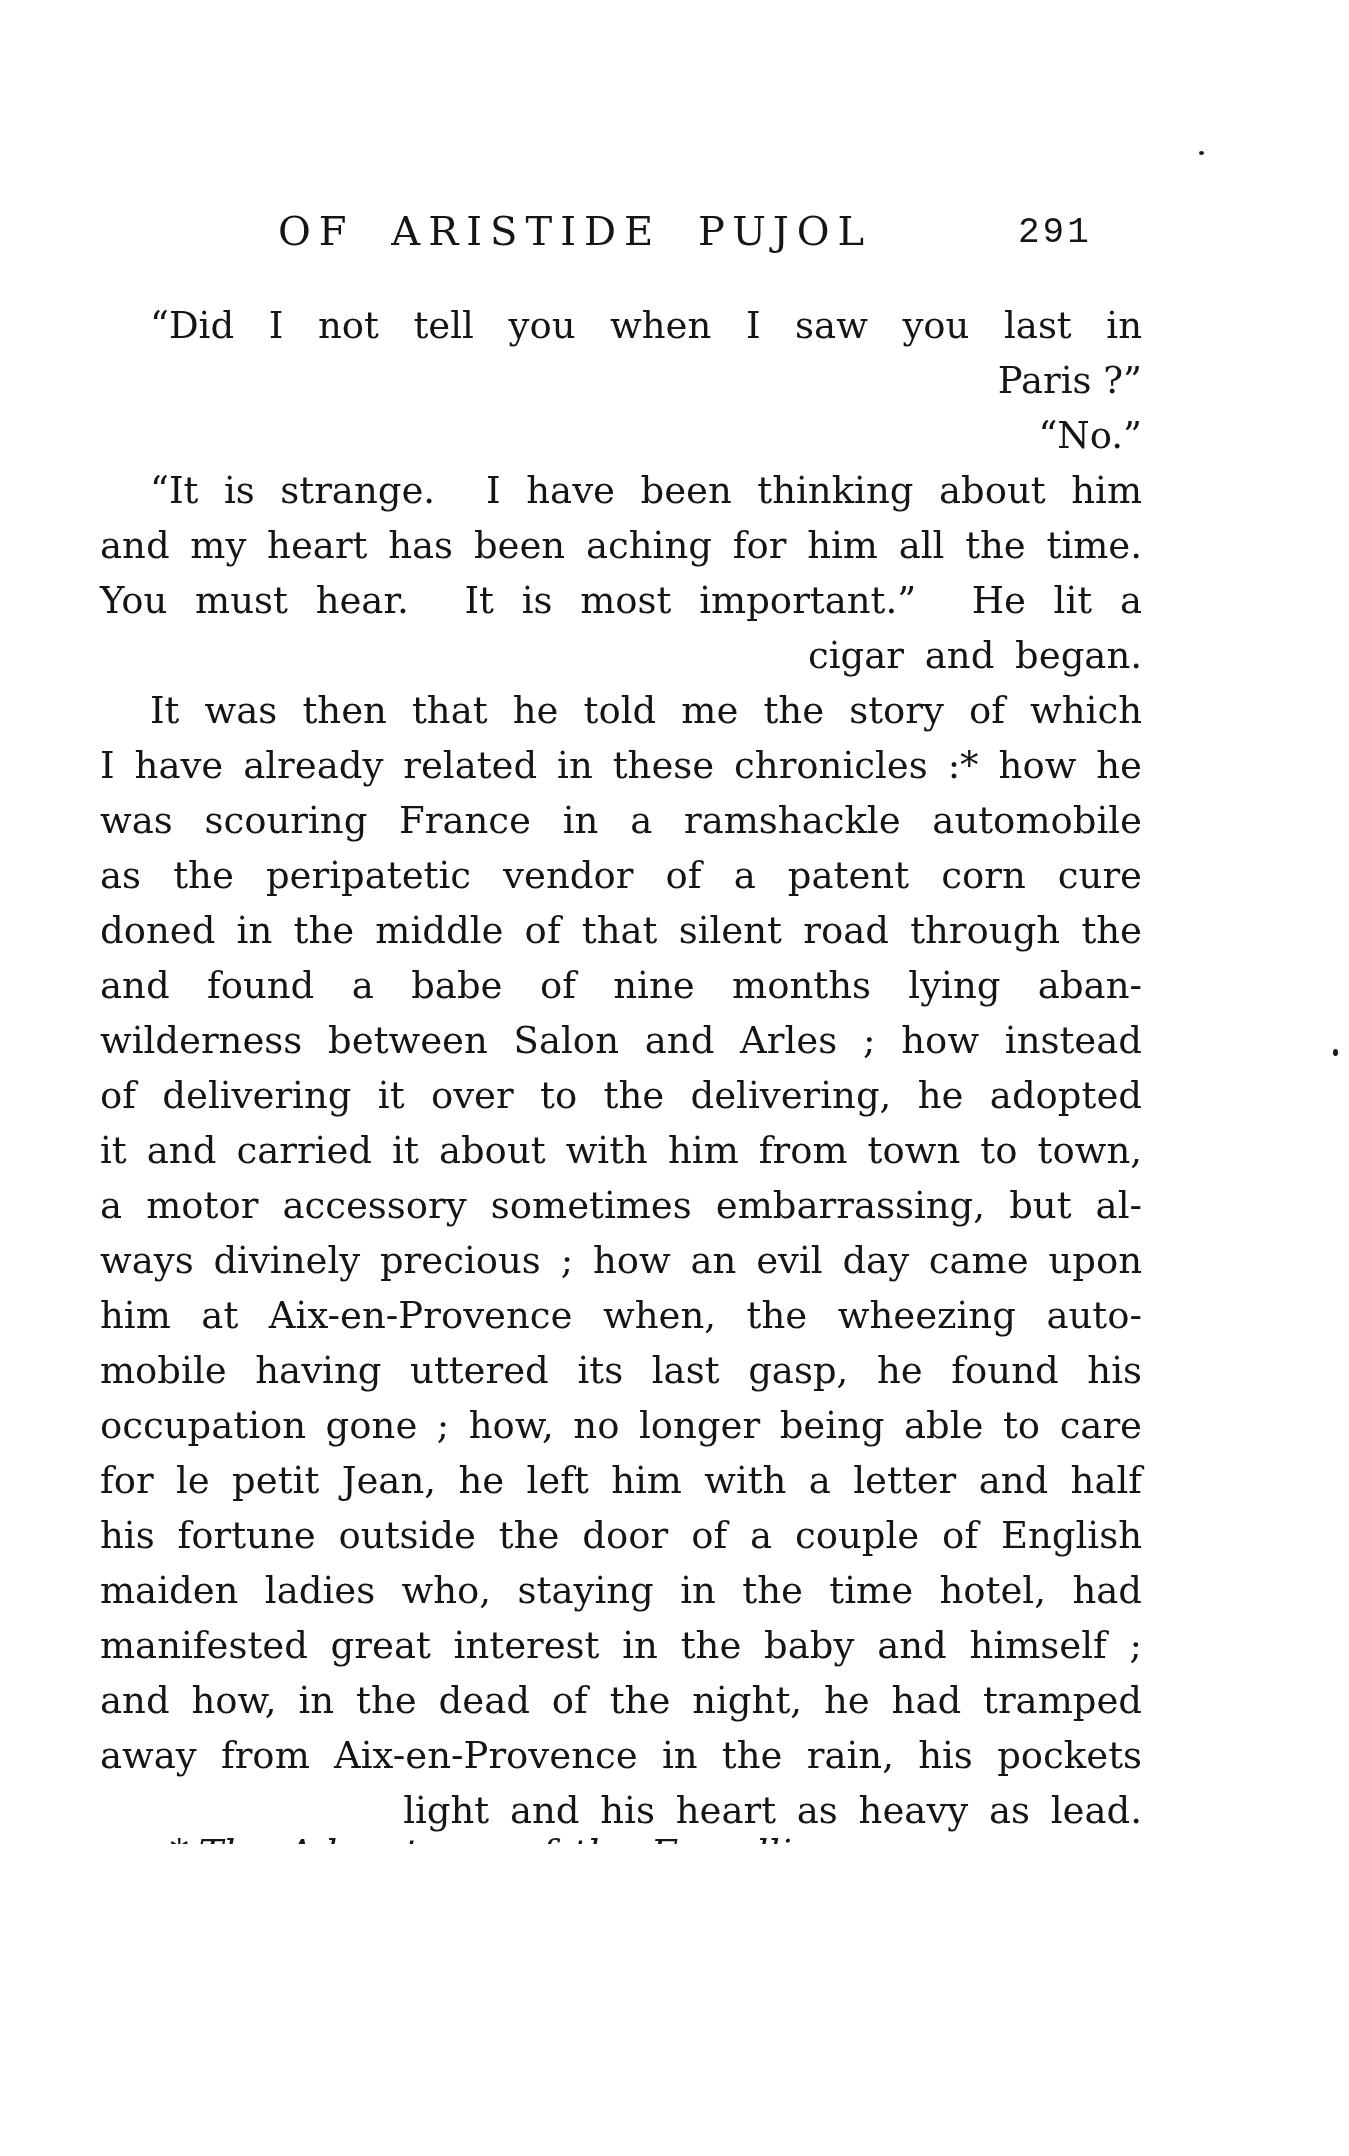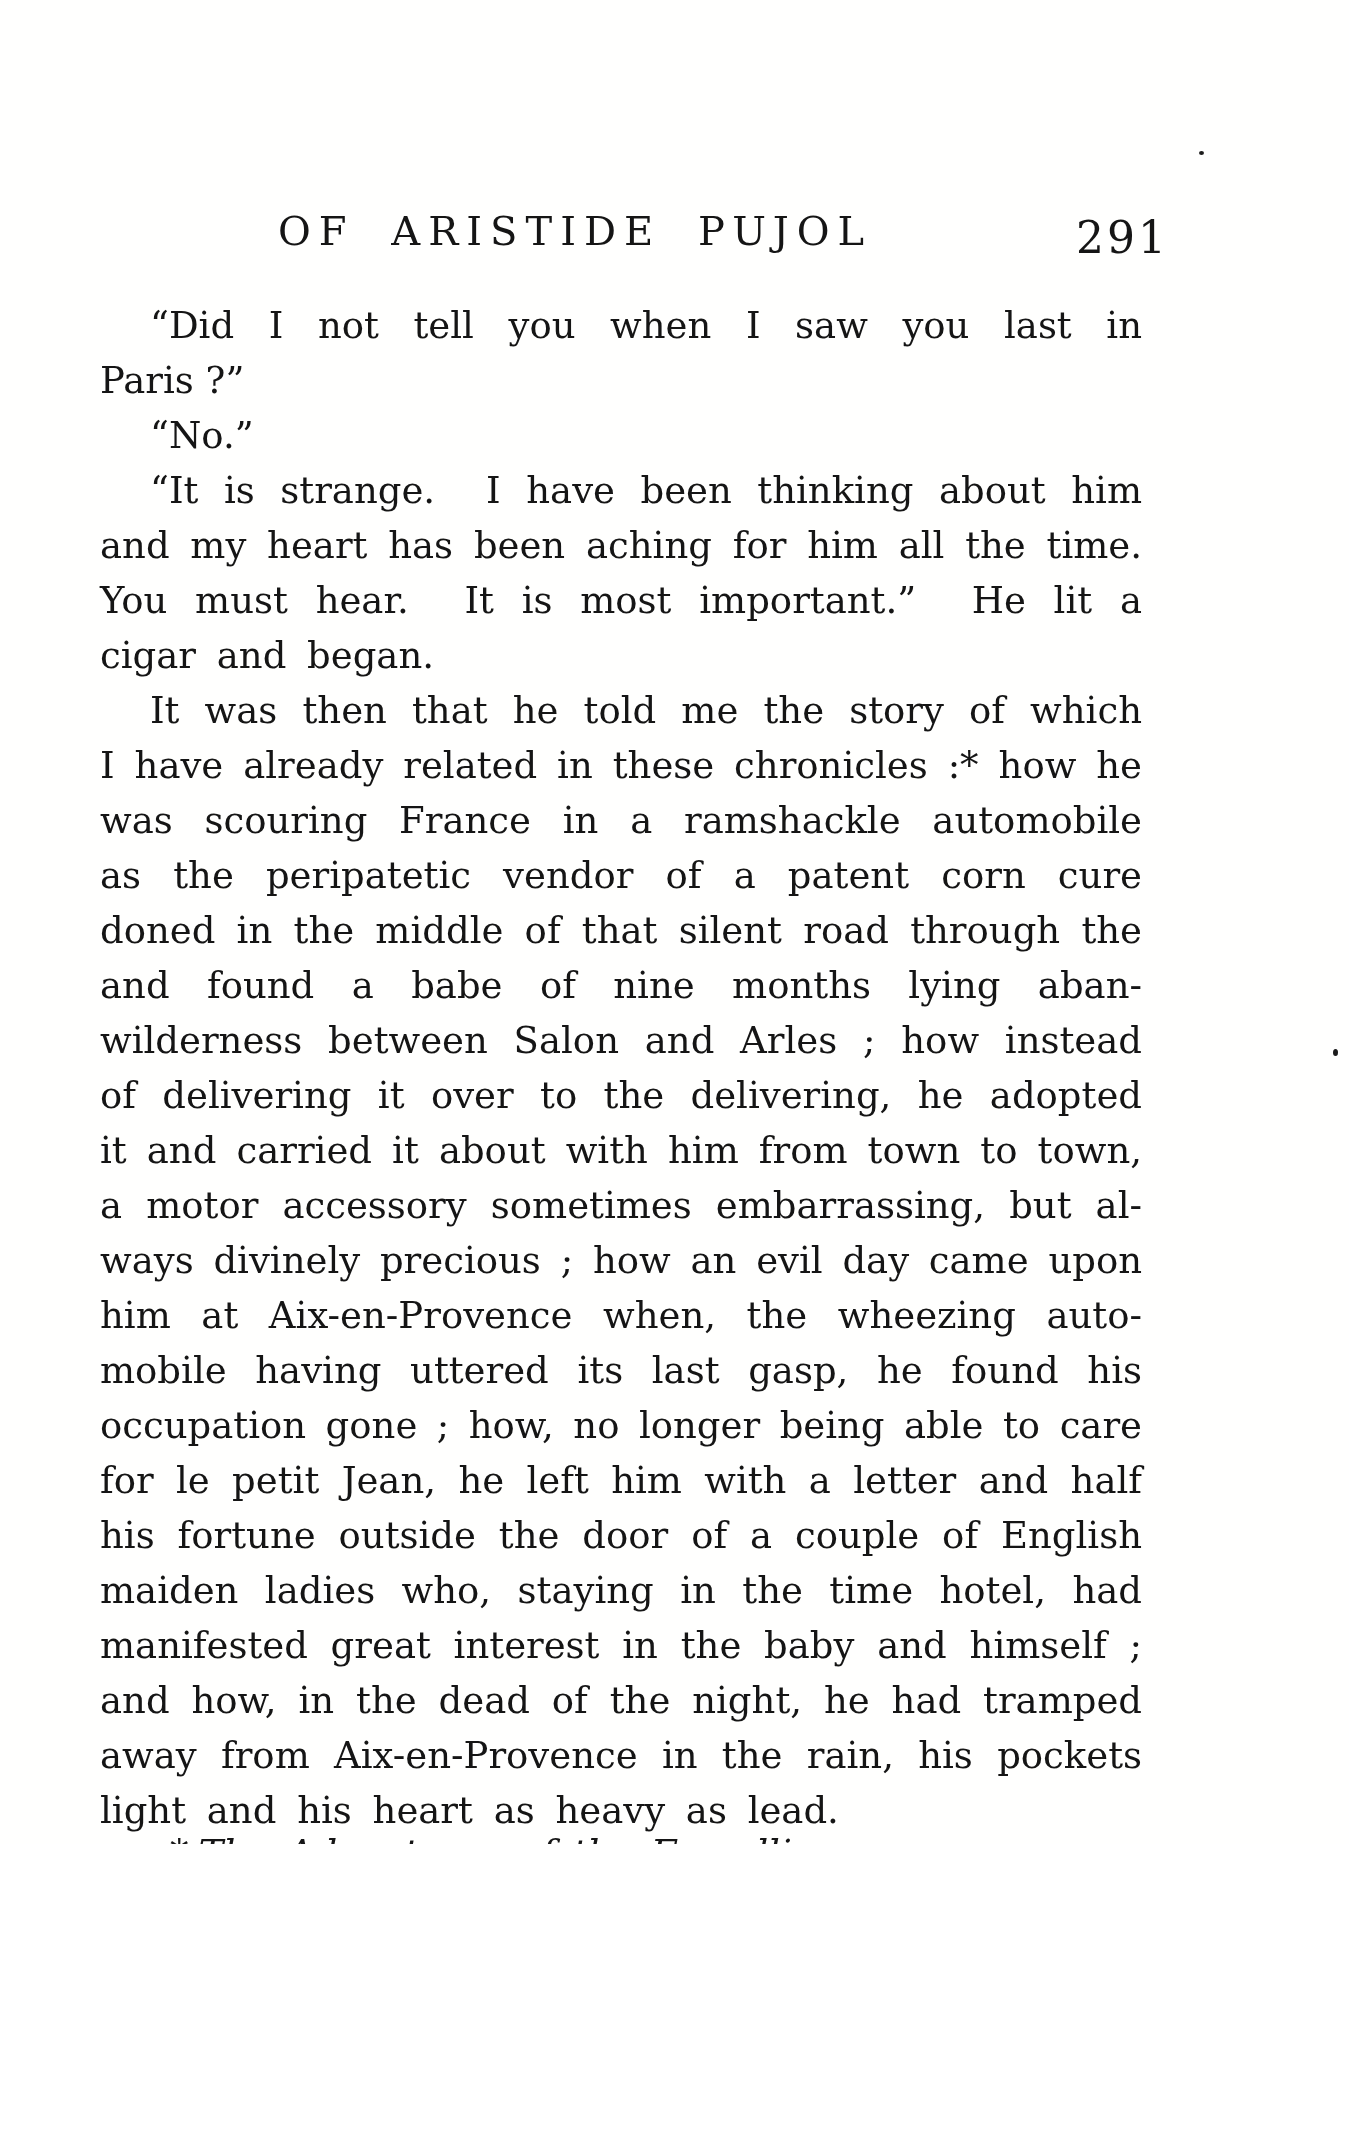--- a/index.html
+++ b/index.html
@@ -17,36 +17,37 @@
     position: absolute;
     left: 278px;
     top: 208px;
     font-size: 40px;
     letter-spacing: 8px;
     word-spacing: 16px;
     white-space: pre;
   }
   .page-number {
     position: absolute;
-    left: 1076px;
+    left: 1018px;
     top: 212px;
-    font-size: 44px;
+    font-size: 36px;
     letter-spacing: 3px;
+    font-family: Liberation Mono, monospace;
   }
   .text-block {
     position: absolute;
     left: 100px;
     top: 298px;
     width: 1042px;
     font-size: 37px;
     line-height: 55px;
   }
   .line {
     white-space: pre-wrap;
-    text-align: left;
+    text-align: right;
     min-height: 55px;
   }
   .jl {
     text-align: justify;
     text-align-last: justify;
     -moz-text-align-last: justify;
   }
   .indent { text-indent: 50px; }
   .ws { word-spacing: 9px; }
   .it { }

